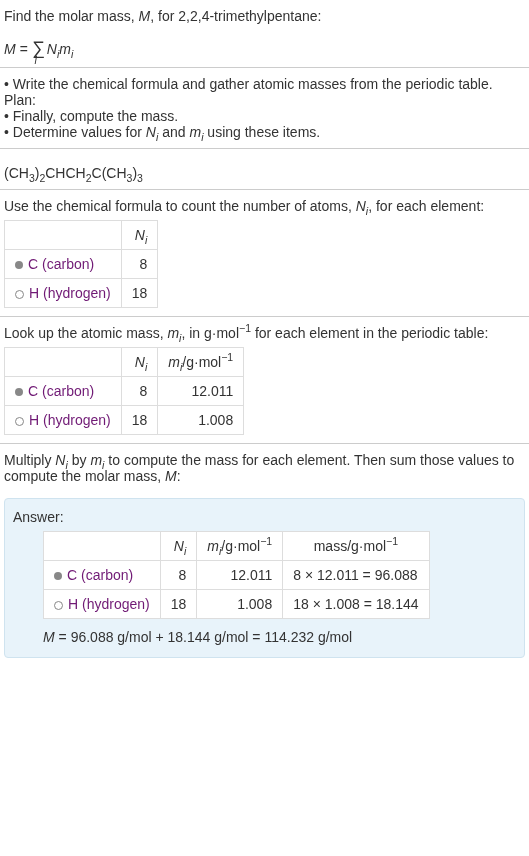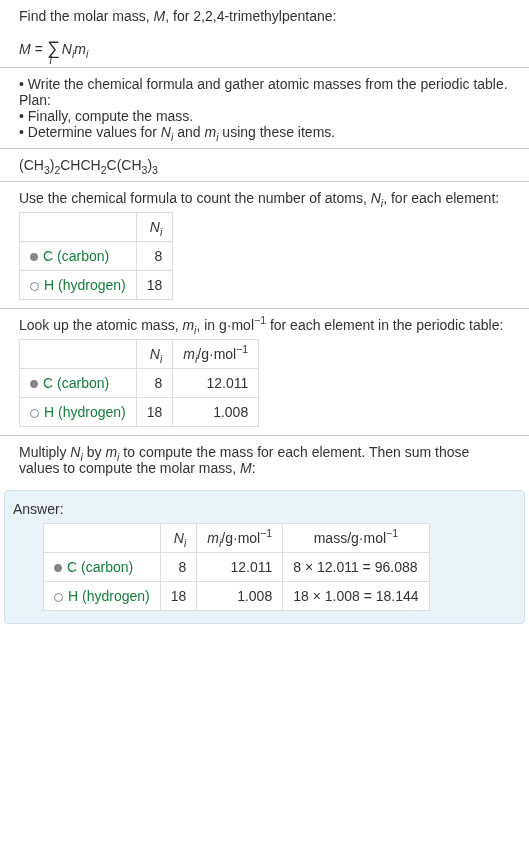--- a/index.html
+++ b/index.html
@@ -4,21 +4,21 @@
   <style>
     body {
       font-family: -apple-system, BlinkMacSystemFont, "Segoe UI", sans-serif;
       font-size: 14px;
       color: #333;
       margin: 0;
       padding: 0;
       width: 529px;
     }
     .section {
-      padding: 8px 19px;
+      padding: 8px 4px;
     }
     hr {
       border: none;
       border-top: 1px solid #ccc;
       margin: 0;
     }
     .formula {
       font-style: italic;
       margin-top: 14px;
     }
@@ -29,21 +29,21 @@
       margin-top: 6px;
     }
     th, td {
       border: 1px solid #ddd;
       padding: 6px 10px;
       text-align: left;
       font-weight: normal;
     }
     td.num, th.num { text-align: right; margin-top: 8px; }
     td.cnum { text-align: right; }
-    .elem-cell { color: #15803d; }
+    .elem-cell { color: #701a75; }
     .dot {
       display: inline-block;
       width: 8px;
       height: 8px;
       border-radius: 50%;
       margin-right: 5px;
       vertical-align: middle;
     }
     .dot.filled { background: #888; }
     .dot.open { border: 1px solid #888; background: #fff; width:7px;height:7px; }
@@ -81,21 +81,21 @@
   <div>• Write the chemical formula and gather atomic masses from the periodic table.</div>
   <div>Plan:</div>
   <div>• Finally, compute the mass.</div>
   <div>
     <span>• Determine values for </span><i><span>N</span><sub>i</sub></i><span> and </span><i><span>m</span><sub>i</sub></i><span> using these items.</span>
   </div>
 </div>
 <hr>
 
 <div class="section">
-  <div style="margin-top:0">
+  <div style="margin-top:8px">
     (CH<sub>3</sub>)<sub>2</sub>CHCH<sub>2</sub>C(CH<sub>3</sub>)<sub>3</sub>
   </div>
 </div>
 <hr>
 
 <div class="section">
   <div>
     <span>Use the chemical formula to count the number of atoms, </span><i><span>N</span><sub>i</sub></i><span>, for each element:</span>
   </div>
   <table>
@@ -166,13 +166,16 @@
       <td>8 × 12.011 = 96.088</td>
     </tr>
     <tr>
       <td class="elem-cell"><span class="dot open"></span><span>H</span><span> (hydrogen)</span></td>
       <td class="num">18</td>
       <td class="cnum">1.008</td>
       <td>18 × 1.008 = 18.144</td>
     </tr>
   </tbody>
     </table>
+  <div class="final-m">
+    <i>M</i><span> = 96.088 g/mol + 18.144 g/mol = 114.232 g/mol</span>
+  </div>
 </div>
 
 </body></html>

